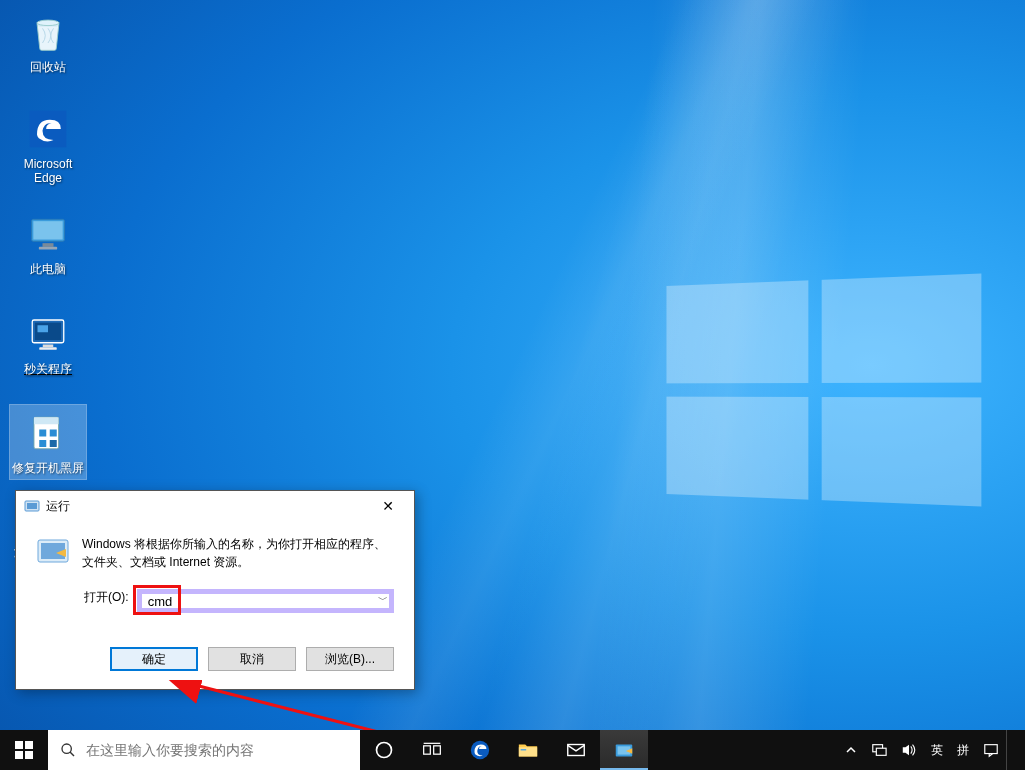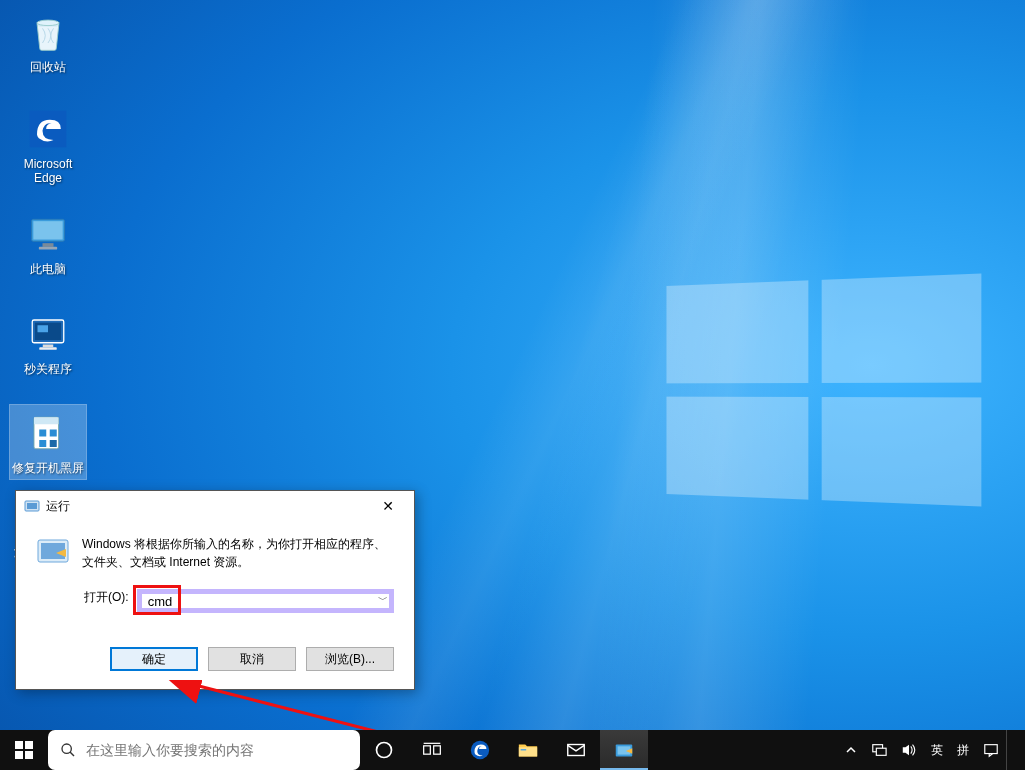--- a/index.html
+++ b/index.html
@@ -67,21 +67,21 @@
   
   .arrow-svg { position:absolute; left:140px; top:680px; pointer-events:none; }
 
   
   .taskbar {
     position:absolute; left:0; right:0; bottom:0; height:40px; background:#101010; display:flex; align-items:stretch; color:#fff;
   }
   .tb-btn { width:48px; display:flex; align-items:center; justify-content:center; cursor:pointer; }
   .start-btn svg { width:18px; height:18px; }
   .search-box {
-    flex: 0 0 312px; background:#fff; display:flex; align-items:center; padding:0 12px; gap:10px;border-radius:7px;
+    flex: 0 0 312px; background:#fff; display:flex; align-items:center; padding:0 12px; gap:10px;
   }
   .search-box svg { width:16px; height:16px; stroke:#333; }
   .search-box input { border:none; outline:none; flex:1; font-size:14px; color:#555; background:transparent; }
   .tb-icon { width:48px; display:flex; align-items:center; justify-content:center; cursor:pointer; }
   .tb-icon.active { background: linear-gradient(to bottom, #3a3a3a, #2a2a2a); box-shadow: inset 0 -2px 0 #76b9ed; }
   .tray { margin-left:auto; display:flex; align-items:center; padding:0 4px; }
   .tray-item { padding:0 7px; height:40px; display:flex; align-items:center; justify-content:center; font-size:12px; cursor:pointer; }
   .ime { font-size:12px; }
   .clock { text-align:center; line-height:1.15; font-size:12px; padding:0 10px; }
   .show-desktop { width:6px; border-left:1px solid #444; }
@@ -126,21 +126,21 @@
       <svg viewBox="0 0 48 48" width="44" height="44">
         <rect x="6" y="8" width="36" height="24" rx="2" fill="#3a9bdc" stroke="#2a7bb8"></rect>
         <rect x="8" y="10" width="32" height="20" fill="#7ac3ed"></rect>
         <rect x="18" y="34" width="12" height="4" fill="#7a8a99"></rect>
         <rect x="14" y="38" width="20" height="3" rx="1" fill="#95a5b5"></rect>
       </svg>
     </div>
     <div class="label">此电脑</div>
   </div>
 
-  <div class="desktop-icon" style="left:10px; top:310px;">
+  <div class="desktop-icon" style="left:10px; top:310px;text-decoration:underline;">
     <div class="icon-img">
       <svg viewBox="0 0 48 48" width="42" height="42">
         <rect x="6" y="8" width="36" height="26" rx="2" fill="#1e6bb8" stroke="#fff" stroke-width="1.5"></rect>
         <rect x="9" y="11" width="30" height="20" fill="#0a4a8a"></rect>
         <rect x="12" y="14" width="12" height="8" fill="#4aa3e8"></rect>
         <rect x="18" y="36" width="12" height="3" fill="#ddd"></rect>
         <rect x="14" y="39" width="20" height="3" rx="1" fill="#eee"></rect>
       </svg>
     </div>
     <div class="label">秒关程序</div>

